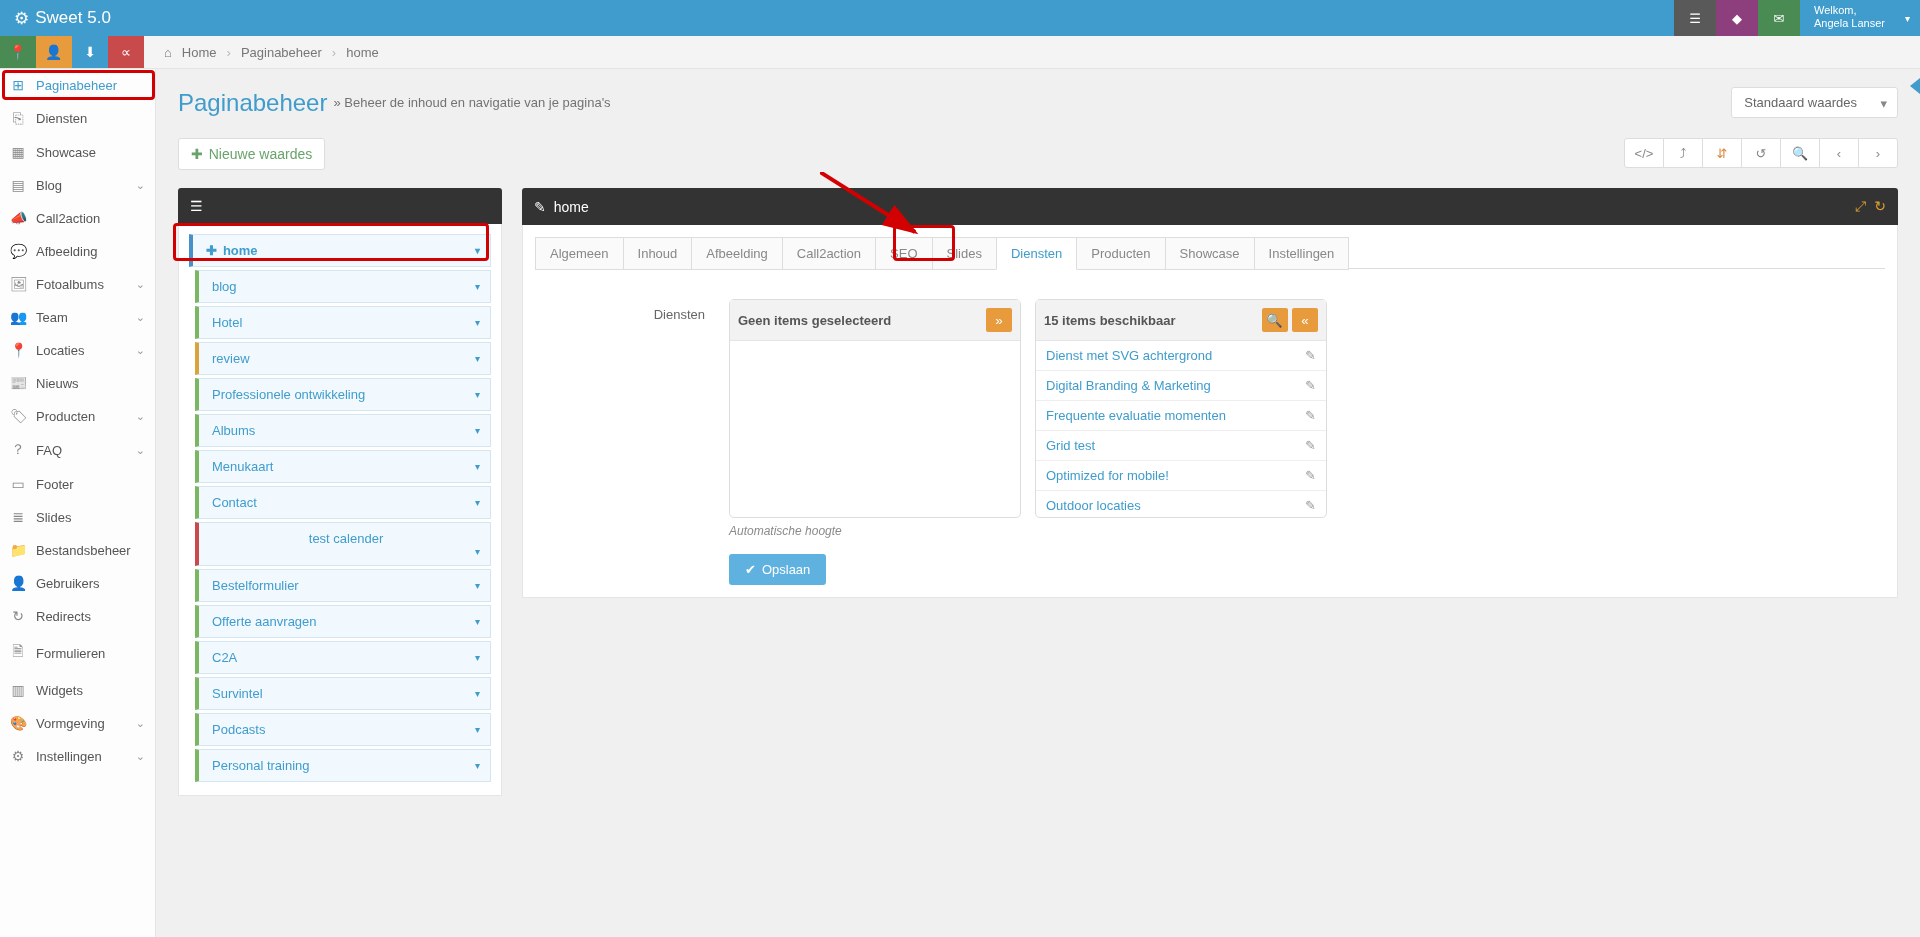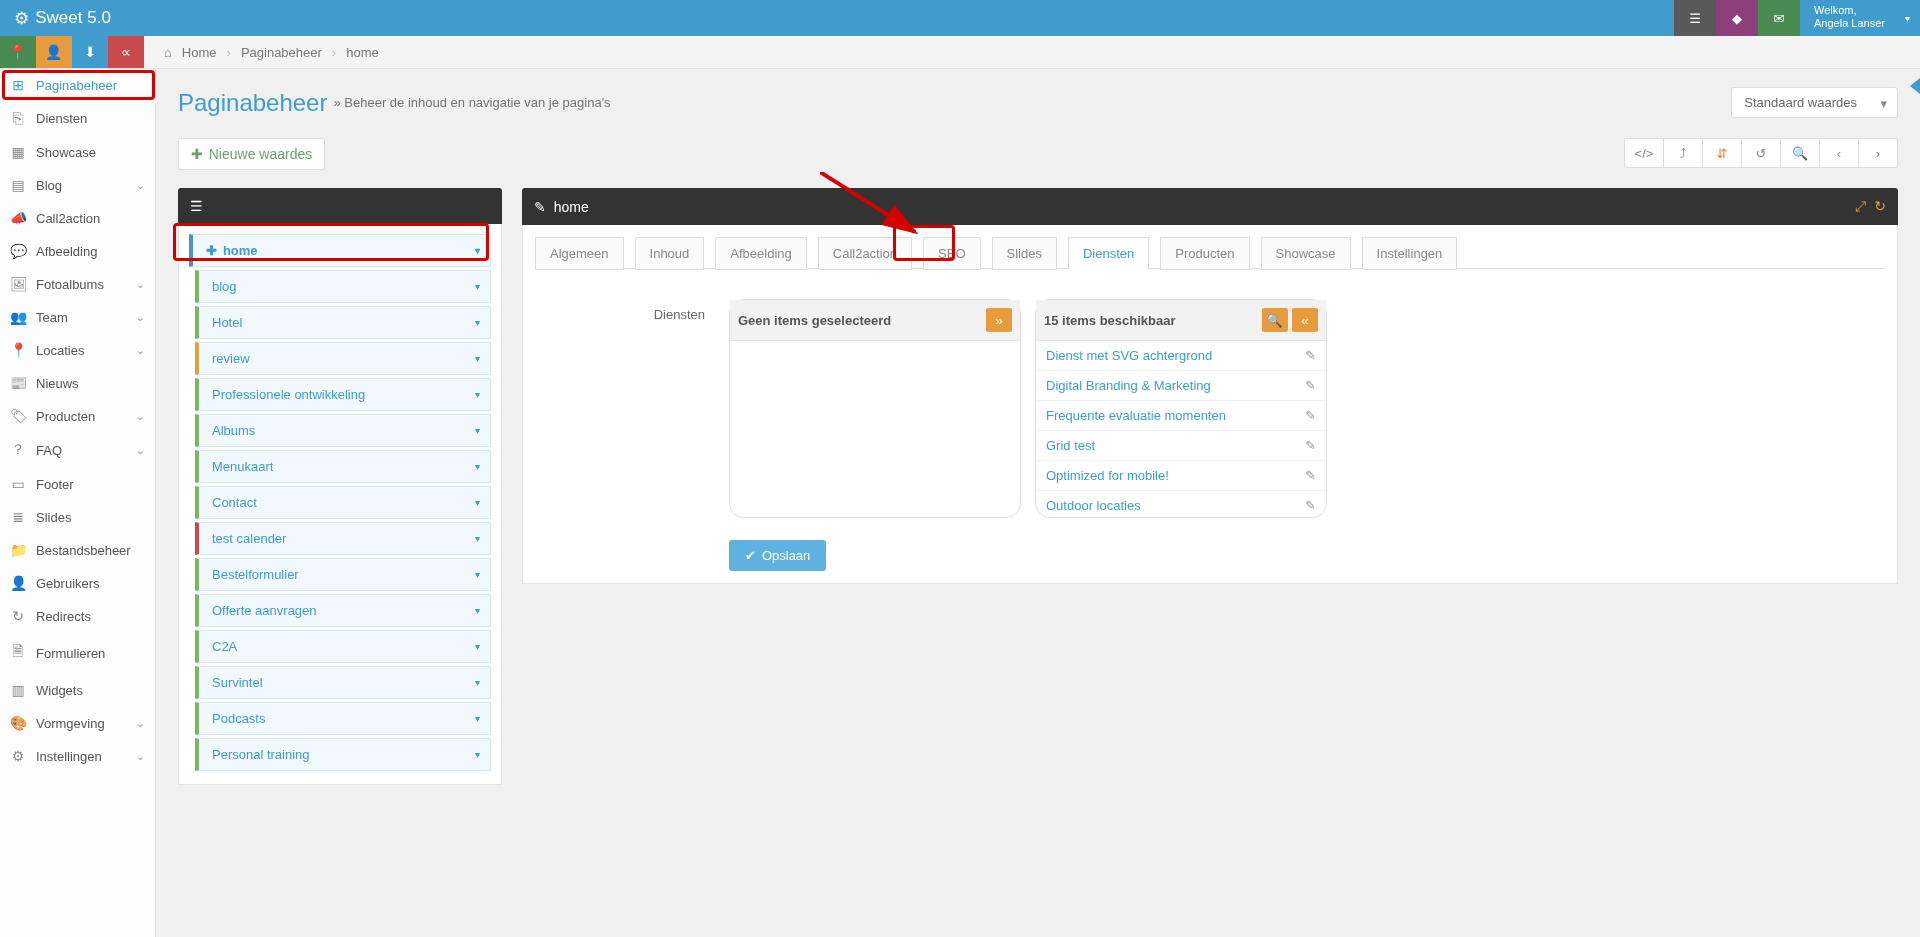--- a/index.html
+++ b/index.html
@@ -59,33 +59,33 @@
 .pheader { background: #333; color: #fff; padding: 10px 12px; display: flex; align-items: center; gap: 8px; font-size: 14px; border-radius: 3px 3px 0 0; }
 .pheader .spacer { margin-left: auto; display: flex; gap: 8px; color: #e0a030; }
 
 .tree-body { background: #fff; padding: 10px; border: 1px solid #e5e5e5; border-top: none; position: relative; }
 .tree-item { background:#f2f9fe; border: 1px solid #d3e6f2; margin-bottom: 3px; padding: 8px 10px 8px 13px; display: flex; align-items: center; font-size: 13px; color: #3f9ccc; position: relative; cursor: pointer; border-left-width: 4px; }
 .tree-item.home { font-weight: 600; }
 .tree-item .tcaret { margin-left: auto; color: #3f9ccc; font-size: 10px; }
 .tree-item.sub { margin-left: 6px; }
 .bl-green { border-left-color: #7bb661; }
 .bl-orange { border-left-color: #d9a43b; }
-.bl-red { border-left-color: #c84a4a; }
+.bl-red { border-left-color: #c84a4a; flex-direction: column; }
 .bl-blue { border-left-color: #4a90c8; }
 
 .edit-body { background: #fff; border: 1px solid #e5e5e5; border-top: none; padding: 12px; }
-.tabs { display:flex; flex-wrap: wrap; gap: 12px; }
+.tabs { display:flex; flex-wrap: wrap; gap: 0; }
 .tab { border: 1px solid #ddd; padding: 8px 14px; font-size: 13px; color: #888; background:#fafafa; margin-left: -1px; margin-bottom: -1px; cursor: pointer; }
 .tab:first-child { margin-left: 0; }
 .tab.active { background: #fff; color: #3f9ccc; border-bottom-color:#fff; position: relative; z-index: 1; }
 .tabline { border-bottom: 1px solid #ddd; margin-top: -1px; }
 .form-area { margin-top: 30px; display: flex; gap: 24px; }
 .label-col { width: 170px; text-align: right; color: #666; font-size: 13px; padding-top: 8px; }
 .picker { flex: 1; display: flex; gap: 14px; }
-.pbox { width: 292px; border: 1px solid #ddd; border-radius: 15px; }
+.pbox { width: 292px; border: 1px solid #ddd; border-radius: 5px; }
 .pbox-head { background:#f2f2f2; padding: 8px 8px; display: flex; align-items: center; font-size: 13px; font-weight: 600; color:#555; border-bottom: 1px solid #e5e5e5; }
 .pbox-head button { width: 26px; height: 24px; border: none; border-radius: 2px; background:#e89b3c; color:#fff; cursor:pointer; margin-left:4px; }
 .pbox-head .rbtns { margin-left:auto; display:flex; }
 .pbox-list { height: 176px; overflow-y: auto; }
 .prow { display: flex; align-items: flex-end; padding: 7px 10px; border-bottom: 1px solid #eee; font-size: 13px; color: #3f9ccc; }
 .prow .pedit { margin-left: auto; color: #999; cursor: pointer; }
 .meta-lines { margin-top: 6px; color: #8a8a8a; font-style: italic; font-size: 12px; }
 .save-btn { margin-top: 16px; background: #5fb2e0; border: none; color: #fff; padding: 8px 16px; border-radius: 3px; font-size: 13px; display: inline-flex; align-items: center; gap: 6px; cursor: pointer; }
 
 .redmark { position: absolute; border: 3px solid #d20000; border-radius: 4px; pointer-events:none; }
@@ -390,20 +390,21 @@
                         <span class="pedit">✎</span>
                       </div>
                       <div class="prow">
                         <span>Outdoor locaties</span>
                         <span class="pedit">✎</span>
                       </div>
                     </div>
               </div>
             </div>
             <div class="meta-lines">
+              <div>Automatische hoogte</div>
             </div>
             <button class="save-btn">
               <span>✔</span>
               <span>Opslaan</span>
             </button>
             </div>
           </div>
 
           <div class="redmark" style="left:370px; top:0px; width:62px; height:36px;"></div>
         </div>

